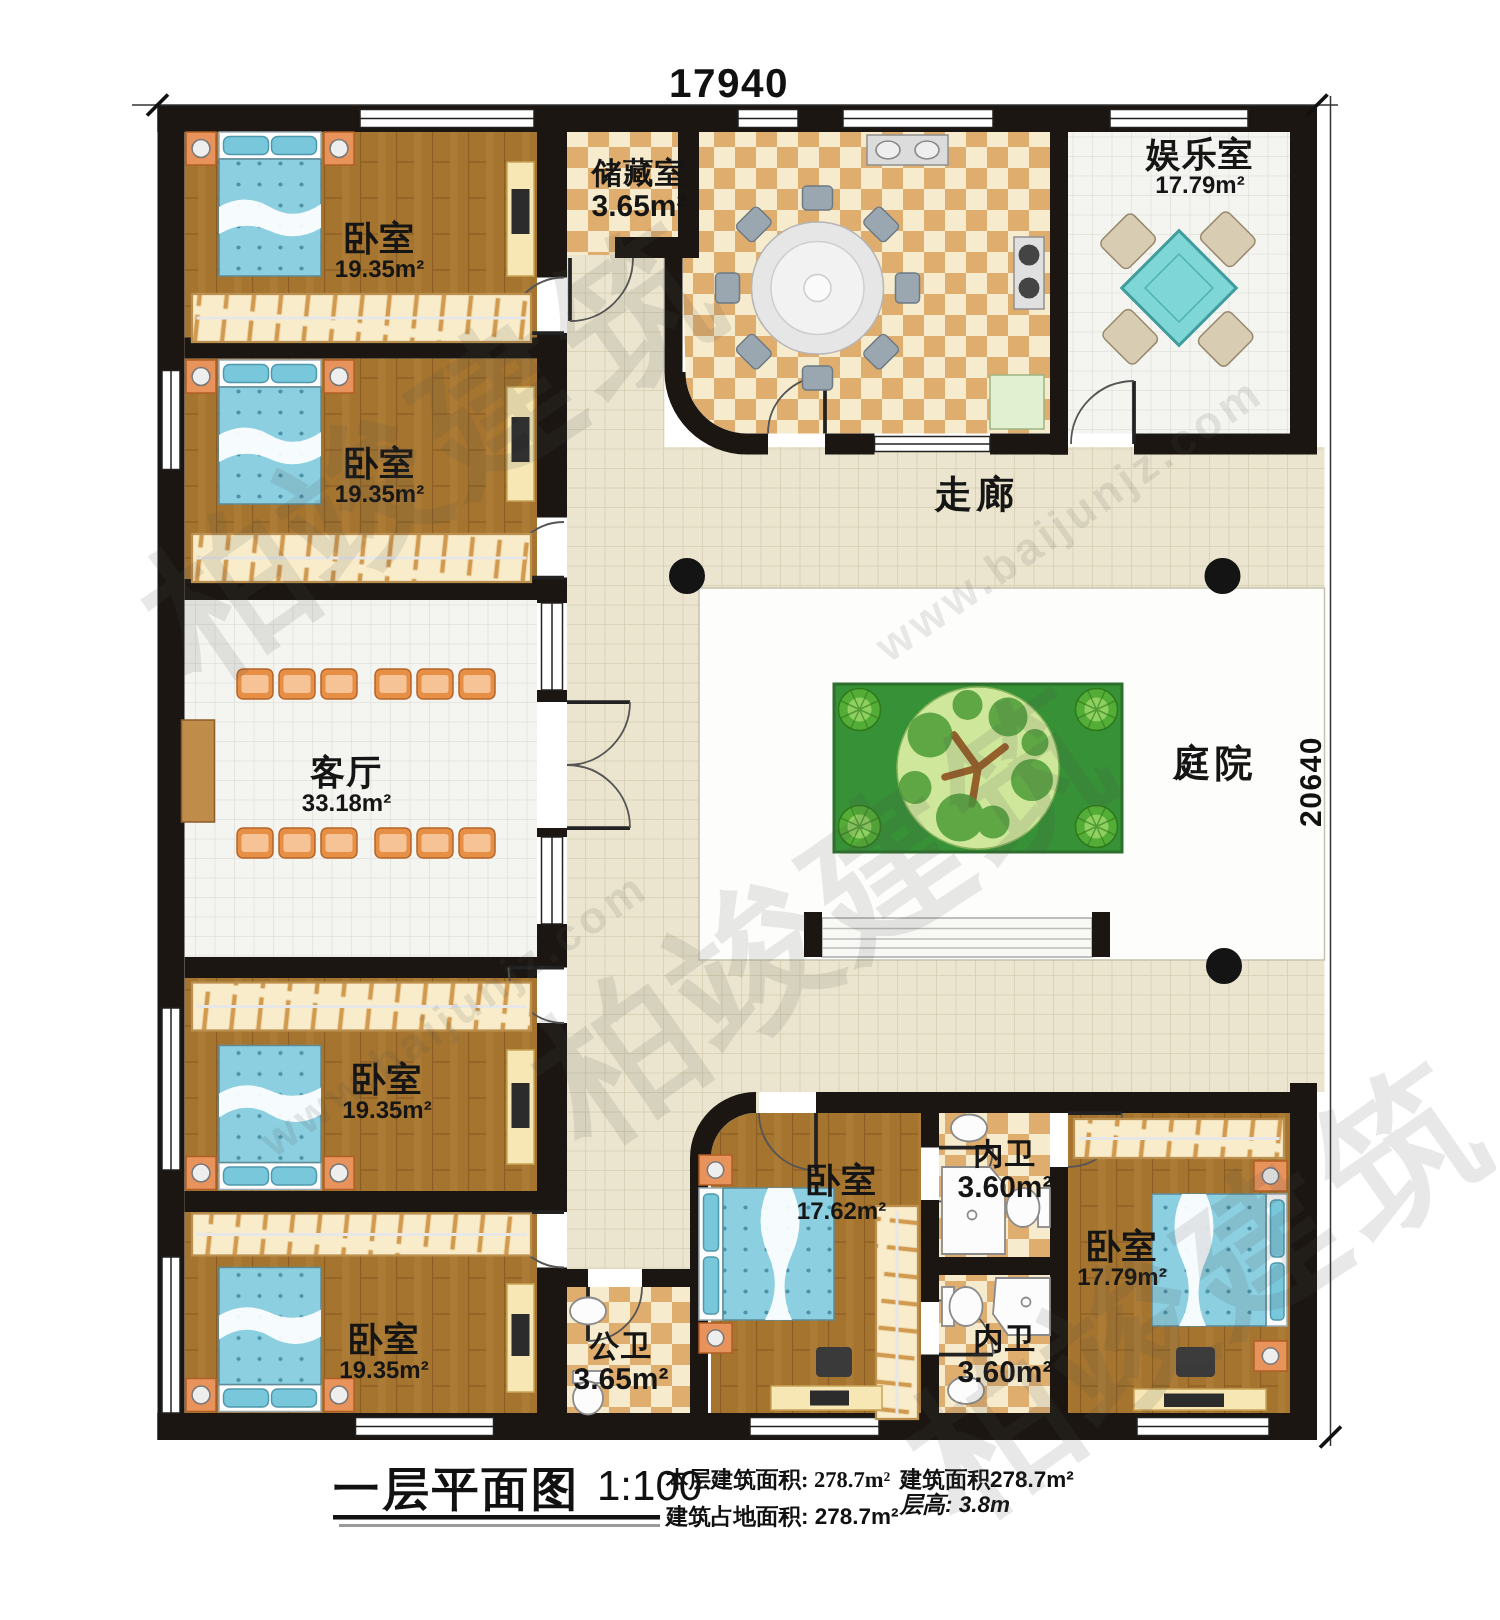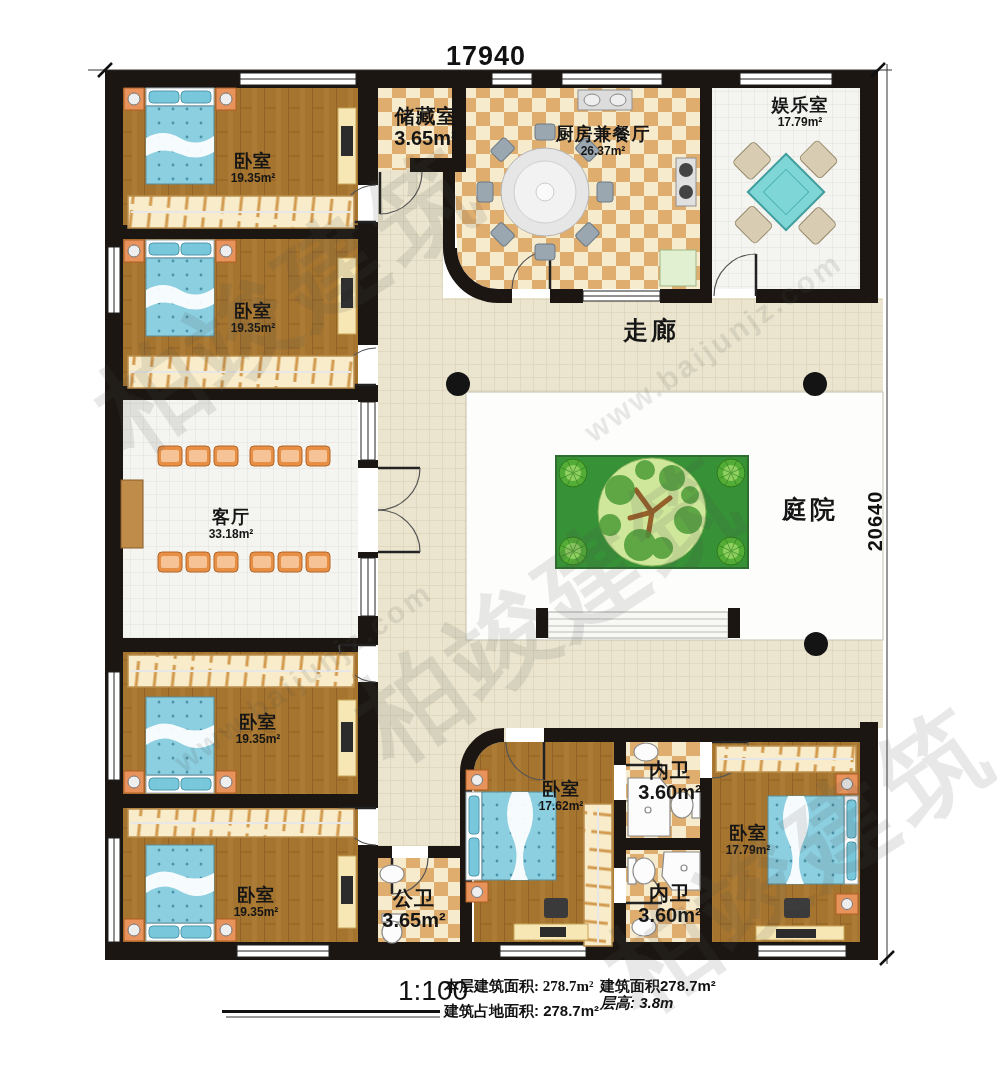--- a/index.html
+++ b/index.html
@@ -1,22 +1,22 @@
 <!DOCTYPE html>
 <html><head>
 <meta charset="utf-8">
 <style>
   html,body{margin:0;padding:0;background:#fff;}
   #stage{position:relative;width:1000px;height:1080px;background:#fff;overflow:hidden;
          font-family:"Liberation Sans","DejaVu Sans",sans-serif;}
   svg{position:absolute;left:0;top:0;}
   .rlabel{position:absolute;transform:translate(-50%,-50%);text-align:center;font-weight:bold;
           color:#151515;line-height:1.1;white-space:nowrap;pointer-events:none;}
-  .rlabel .nm{display:block;font-size:18px;letter-spacing:1px;}
-  .rlabel .ar{display:block;font-size:12px;}
+  .rlabel .nm{display:block;font-size:23px;letter-spacing:1px;}
+  .rlabel .ar{display:block;font-size:16px;}
   .rlabel.sm .nm{font-size:20px;}
   .rlabel.sm .ar{font-size:20px;}
   .rlabel.single .nm{font-size:25px;letter-spacing:3px;}
   .dim{position:absolute;font-weight:bold;color:#111;}
   .dim-top{left:486px;top:56px;transform:translate(-50%,-50%);font-size:27px;letter-spacing:1px;}
   .dim-right{left:875px;top:521px;transform:translate(-50%,-50%) rotate(-90deg);font-size:20px;letter-spacing:1px;}
   .wm{position:absolute;color:#4e4e4e;opacity:.12;font-weight:bold;transform:rotate(-35deg);
       white-space:nowrap;pointer-events:none;z-index:5;}
   .wm.big{font-size:104px;letter-spacing:6px;}
   .wm.url{font-size:30px;letter-spacing:3px;}
@@ -438,24 +438,20 @@
   <span class="ar">19.35m²</span>
 </div>
 <div class="rlabel" style="left:253px;top:318px;">
   <span class="nm">卧室</span>
   <span class="ar">19.35m²</span>
 </div>
 <div class="rlabel sm" style="left:415px;top:127px;margin-left:11px;">
   <span class="nm">储藏室</span>
   <span class="ar">3.65m²</span>
 </div>
-<div class="rlabel" style="left:603px;top:141px;">
-  <span class="nm">厨房兼餐厅</span>
-  <span class="ar">26.37m²</span>
-</div>
 <div class="rlabel" style="left:800px;top:112px;">
   <span class="nm">娱乐室</span>
   <span class="ar">17.79m²</span>
 </div>
 <div class="rlabel single" style="left:651px;top:331px;">
   <span class="nm">走廊</span>
 </div>
 <div class="rlabel" style="left:231px;top:524px;">
   <span class="nm">客厅</span>
   <span class="ar">33.18m²</span>
@@ -485,20 +481,21 @@
 </div>
 <div class="rlabel" style="left:748px;top:840px;">
   <span class="nm">卧室</span>
   <span class="ar">17.79m²</span>
 </div>
 <div class="rlabel sm" style="left:670px;top:904px;">
   <span class="nm">内卫</span>
   <span class="ar">3.60m²</span>
 </div>
 
+<div class="tb tb-title">一层平面图</div>
 <div class="tb tb-scale">1:100</div>
 <div class="tb-line"></div>
 <div class="tb-line2"></div>
 <div class="tb tb-info i1a">本层建筑面积: 278.7m²</div>
 <div class="tb tb-info i2a">建筑占地面积: 278.7m²</div>
 <div class="tb tb-info i1b">建筑面积278.7m²</div>
 <div class="tb tb-info i2b">层高: 3.8m</div>
 
 </div>
 

